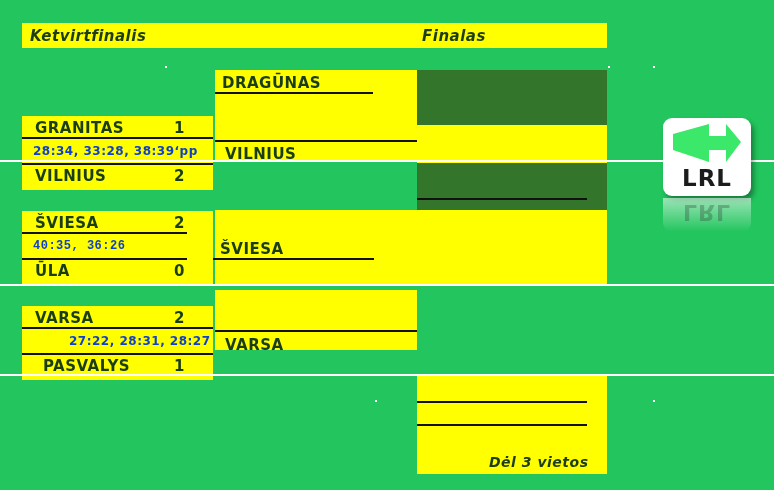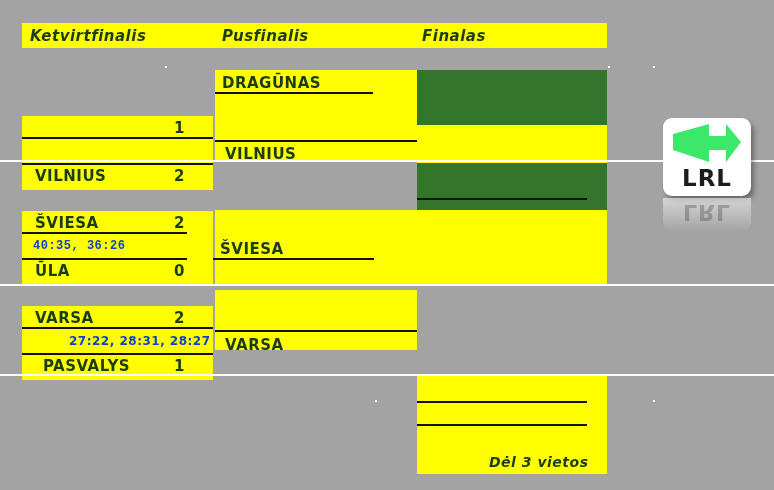--- a/index.html
+++ b/index.html
@@ -4,21 +4,21 @@
 <style>
   html, body {
     margin: 0;
     padding: 0;
     background: #33752a;
   }
   #stage {
     position: relative;
     width: 774px;
     height: 490px;
-    background: #a3a3a3;
+    background: #22c55e;
     overflow: hidden;
     font-family: "DejaVu Sans", sans-serif;
   }
 
   
   .yb {
     position: absolute;
     background: #ffff00;
   }
   
@@ -133,21 +133,20 @@
     background: #ffffff;
   }
 </style>
 </head>
 <body>
 
 <div id="stage">
 
   <div class="yb" style="left:22px; top:23px; width:585px; height:25px;"></div>
   <div class="txt hdr" style="left:30px; top:27px;">Ketvirtfinalis</div>
-  <div class="txt hdr" style="left:222px; top:27px;">Pusfinalis</div>
   <div class="txt hdr" style="left:422px; top:27px;">Finalas</div>
 
   <div class="yb" style="left:417px; top:70px; width:190px; height:215px;"></div>
 
   <div class="gb" style="left:417px; top:70px; width:190px; height:55px;"></div>
   <div class="gb" style="left:417px; top:163px; width:190px; height:47px;"></div>
 
   <div class="yb" style="left:215px; top:70px; width:202px; height:92px;"></div>
   <div class="rule" style="left:215px; top:92px; width:158px;"></div>
   <div class="txt team" style="left:222px; top:74px;">DRAGŪNAS</div>
@@ -160,21 +159,23 @@
   <div class="rule" style="left:212px; top:258px; width:162px;"></div>
   <div class="txt team" style="left:220px; top:240px;">ŠVIESA</div>
 
   <div class="yb" style="left:215px; top:290px; width:202px; height:60px;"></div>
   <div class="rule" style="left:215px; top:330px; width:202px;"></div>
   <div class="txt team" style="left:225px; top:336px;">VARSA</div>
 
   <div class="yb" style="left:22px; top:116px; width:191px; height:74px;"></div>
   <div class="rule" style="left:22px; top:137px; width:191px;"></div>
   <div class="rule" style="left:22px; top:163px; width:191px;"></div>
+  <div class="txt team" style="left:35px; top:119px;">GRANITAS</div>
   <div class="txt score" style="left:163px; top:119px;">1</div>
+  <div class="txt setline" style="left:33px; top:144px;">28:34, 33:28, 38:39‘pp</div>
   <div class="txt team" style="left:35px; top:167px;">VILNIUS</div>
   <div class="txt score" style="left:163px; top:167px;">2</div>
 
   <div class="yb" style="left:22px; top:211px; width:191px; height:74px;"></div>
   <div class="rule" style="left:22px; top:232px; width:165px;"></div>
   <div class="rule" style="left:22px; top:258px; width:165px;"></div>
   <div class="txt team" style="left:35px; top:214px;">ŠVIESA</div>
   <div class="txt score" style="left:163px; top:214px;">2</div>
   <div class="txt setline" style="left:33px; top:239px;font-family:Liberation Mono, monospace;">40:35, 36:26</div>
   <div class="txt team" style="left:35px; top:262px;">ŪLA</div>

